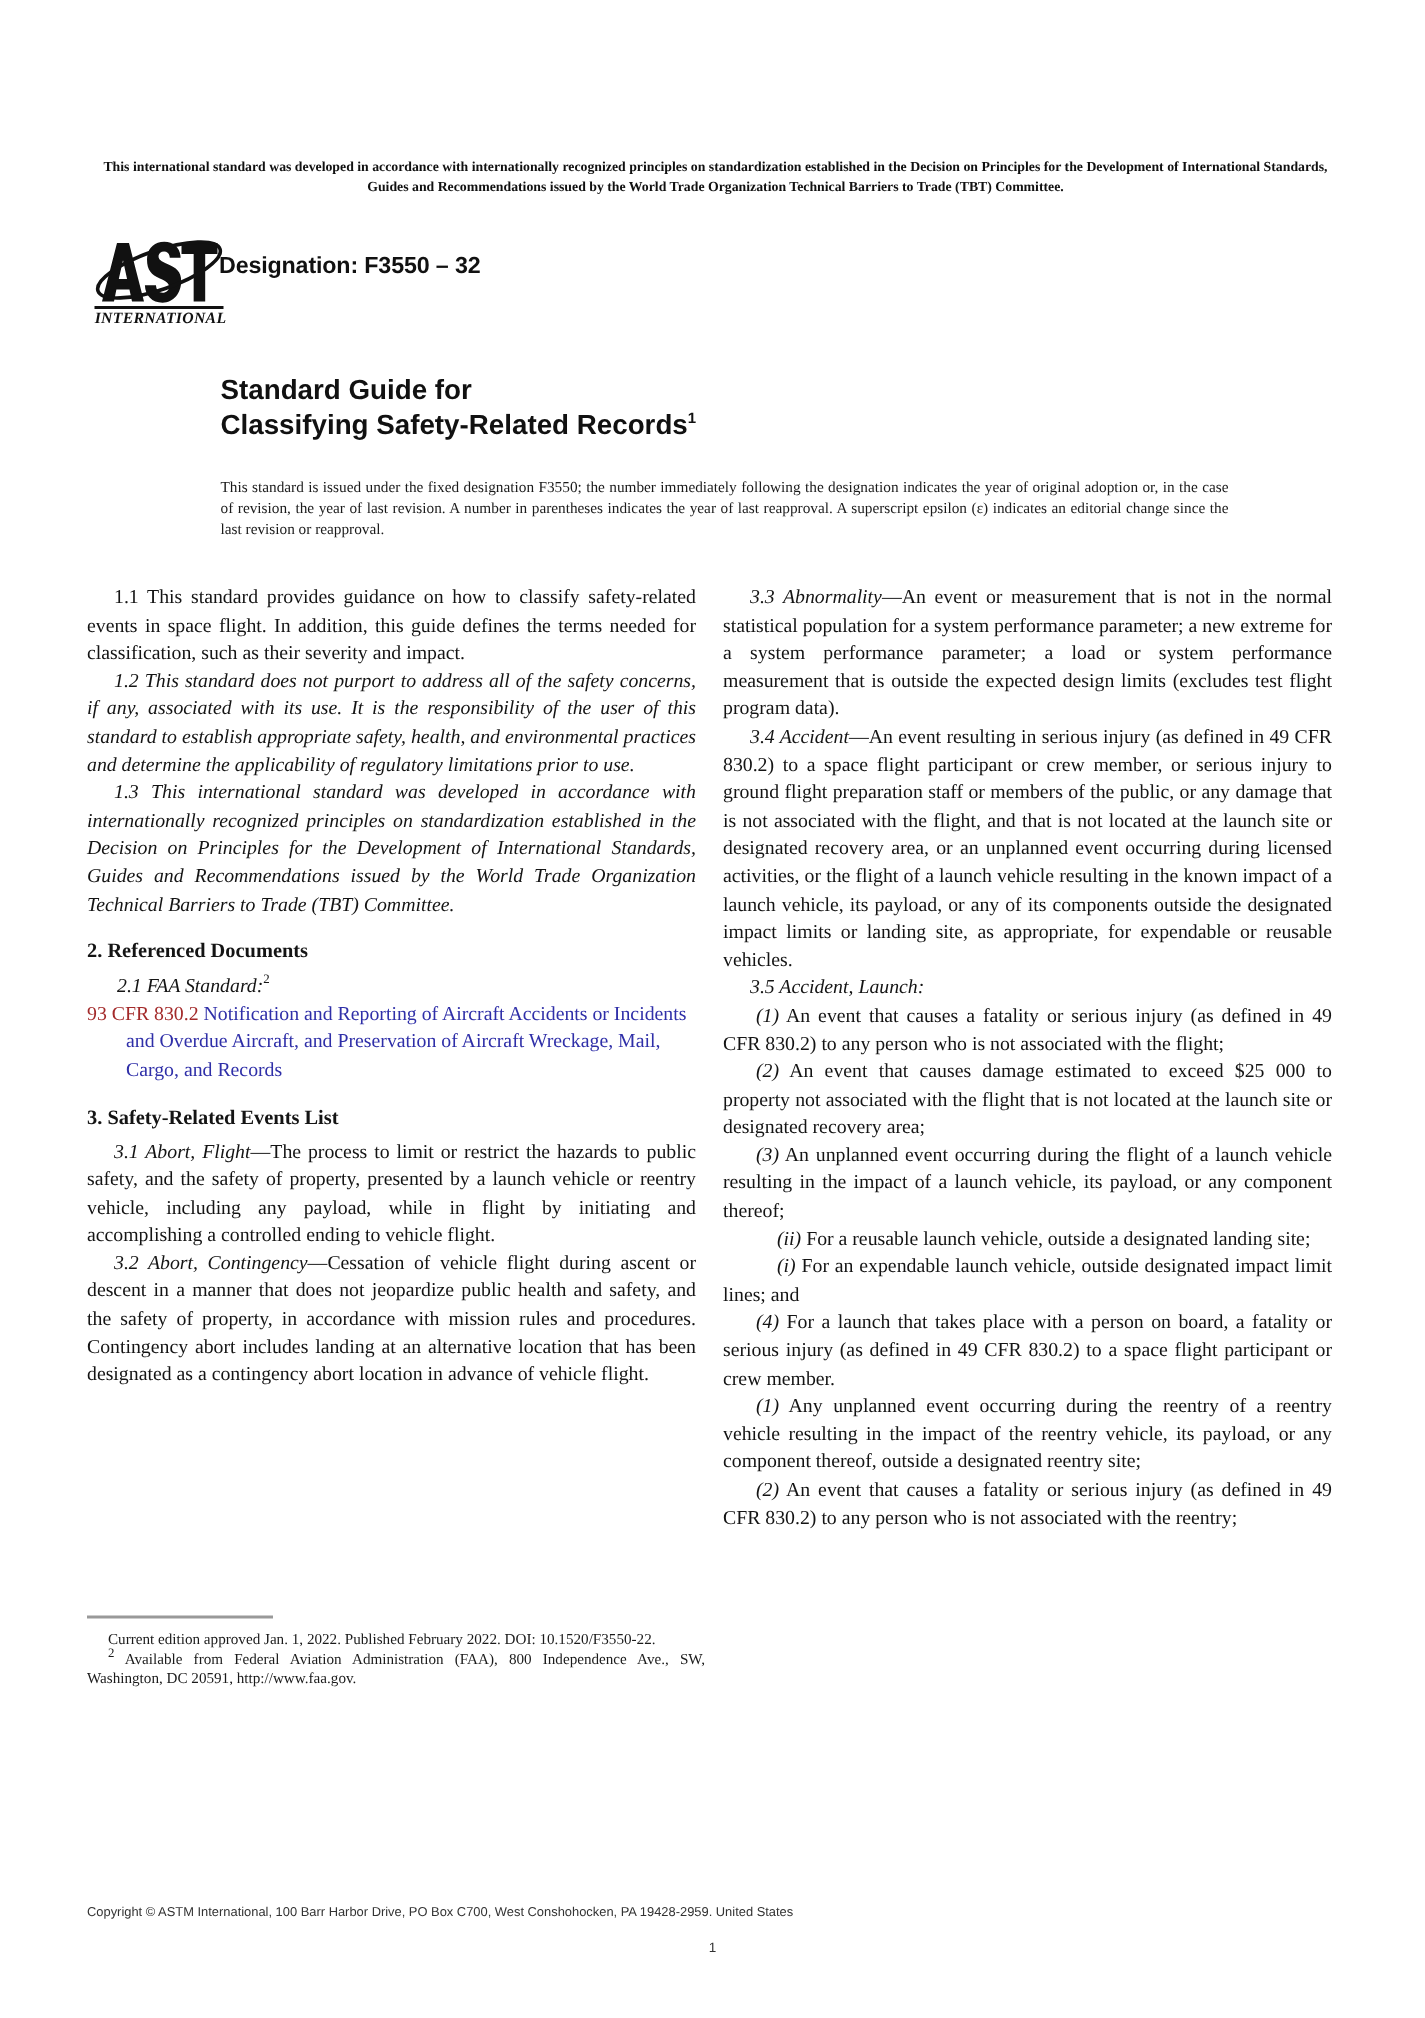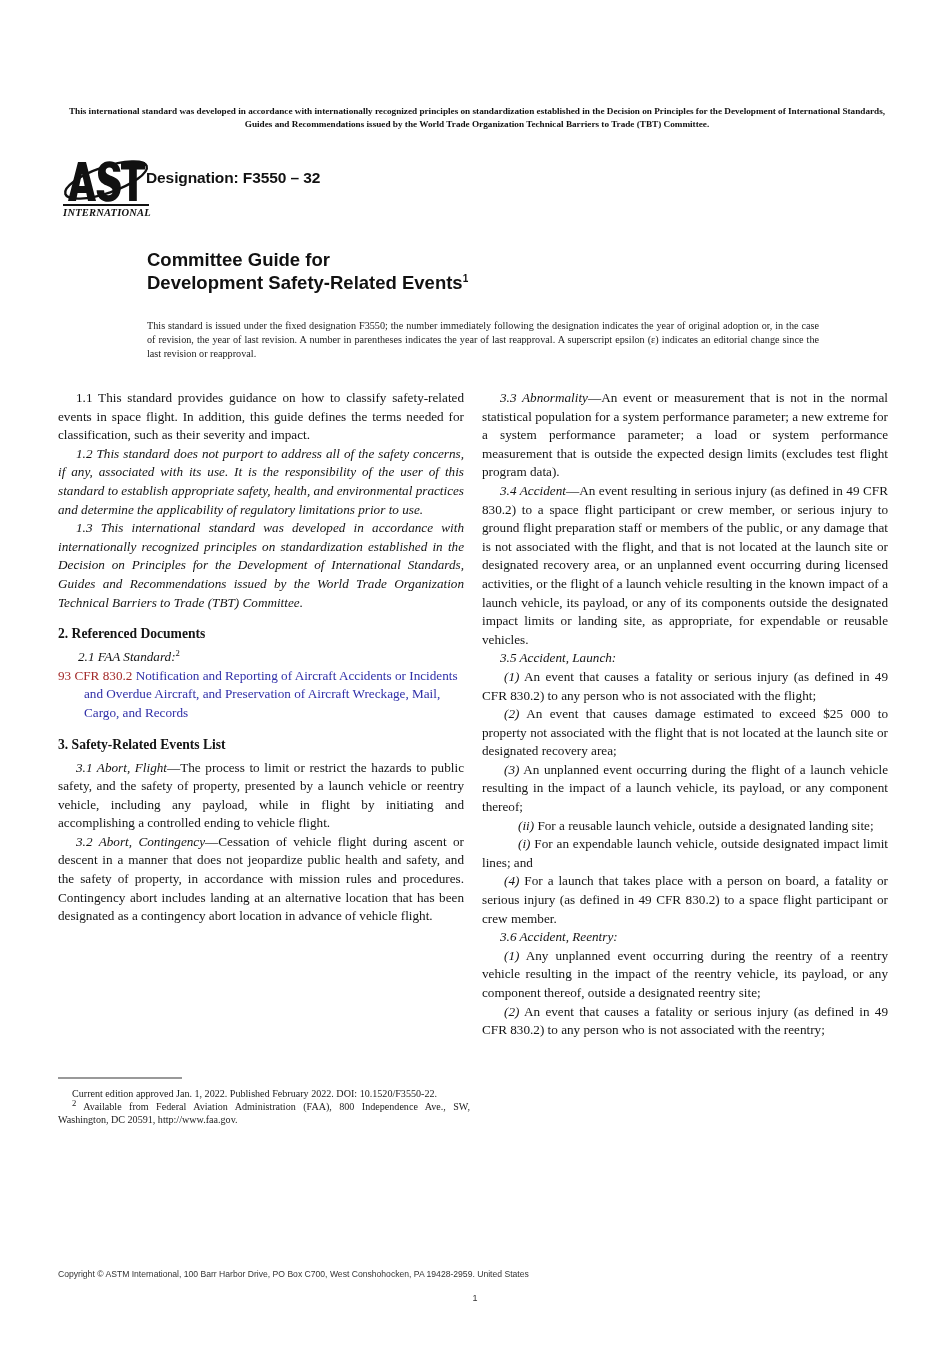--- a/index.html
+++ b/index.html
@@ -253,22 +253,22 @@
         <ellipse cx="44" cy="23" rx="36" ry="8.5" fill="#fff" opacity="0"></ellipse>
       </svg>
     </div>
     <div class="logo-rule"></div>
     <div class="logo-international">INTERNATIONAL</div>
   </div>
 
   <div class="designation">Designation: F3550 – 32</div>
 
   <div class="doc-title">
-    <span>Committee Guide for</span><br>
-    <span>Development Safety-Related Events</span><sup>1</sup>
+    <span>Standard Guide for</span><br>
+    <span>Classifying Safety-Related Records</span><sup>1</sup>
   </div>
 
   <div class="issued-note">This standard is issued under the fixed designation F3550; the number immediately following the designation indicates the year of original adoption or, in the case of revision, the year of last revision. A number in parentheses indicates the year of last reapproval. A superscript epsilon (ε) indicates an editorial change since the last revision or reapproval.</div>
 
   <div class="col col-left">
 
 
     <p class="para">1.1 This standard provides guidance on how to classify safety-related events in space flight. In addition, this guide defines the terms needed for classification, such as their severity and impact.</p>
     <p class="para italic">1.2 This standard does not purport to address all of the safety concerns, if any, associated with its use. It is the responsibility of the user of this standard to establish appropriate safety, health, and environmental practices and determine the applicability of regulatory limitations prior to use.</p>
     <p class="para italic">1.3 This international standard was developed in accordance with internationally recognized principles on standardization established in the Decision on Principles for the Development of International Standards, Guides and Recommendations issued by the World Trade Organization Technical Barriers to Trade (TBT) Committee.</p>
@@ -299,21 +299,20 @@
     <p class="sub"><span class="num-i">(2)</span> <span>An event that causes damage estimated to exceed $25 000 to property not associated with the flight that is not located at the launch site or designated recovery area;</span></p>
 
     <p class="sub"><span class="num-i">(3)</span> <span>An unplanned event occurring during the flight of a launch vehicle resulting in the impact of a launch vehicle, its payload, or any component thereof;</span></p>
 
     <p class="sub2"><span class="num-i">(ii)</span> <span>For a reusable launch vehicle, outside a designated landing site;</span></p>
 
     <p class="sub2"><span class="num-i">(i)</span> <span>For an expendable launch vehicle, outside designated impact limit lines; and</span></p>
 
     <p class="sub"><span class="num-i">(4)</span> <span>For a launch that takes place with a person on board, a fatality or serious injury (as defined in 49 CFR 830.2) to a space flight participant or crew member.</span></p>
 
-    <p class="para"><span class="term">3.6 Accident, Reentry:</span></p>
 
     <p class="sub"><span class="num-i">(1)</span> <span>Any unplanned event occurring during the reentry of a reentry vehicle resulting in the impact of the reentry vehicle, its payload, or any component thereof, outside a designated reentry site;</span></p>
 
     <p class="sub"><span class="num-i">(2)</span> <span>An event that causes a fatality or serious injury (as defined in 49 CFR 830.2) to any person who is not associated with the reentry;</span></p>
   </div>
 
   <div class="footnotes">
     <div class="fn-rule"></div>
     <p>Current edition approved Jan. 1, 2022. Published February 2022. DOI: 10.1520/F3550-22.</p>
     <p><sup class="fn">2</sup> <span>Available from Federal Aviation Administration (FAA), 800 Independence Ave., SW, Washington, DC 20591, http://www.faa.gov.</span></p>

